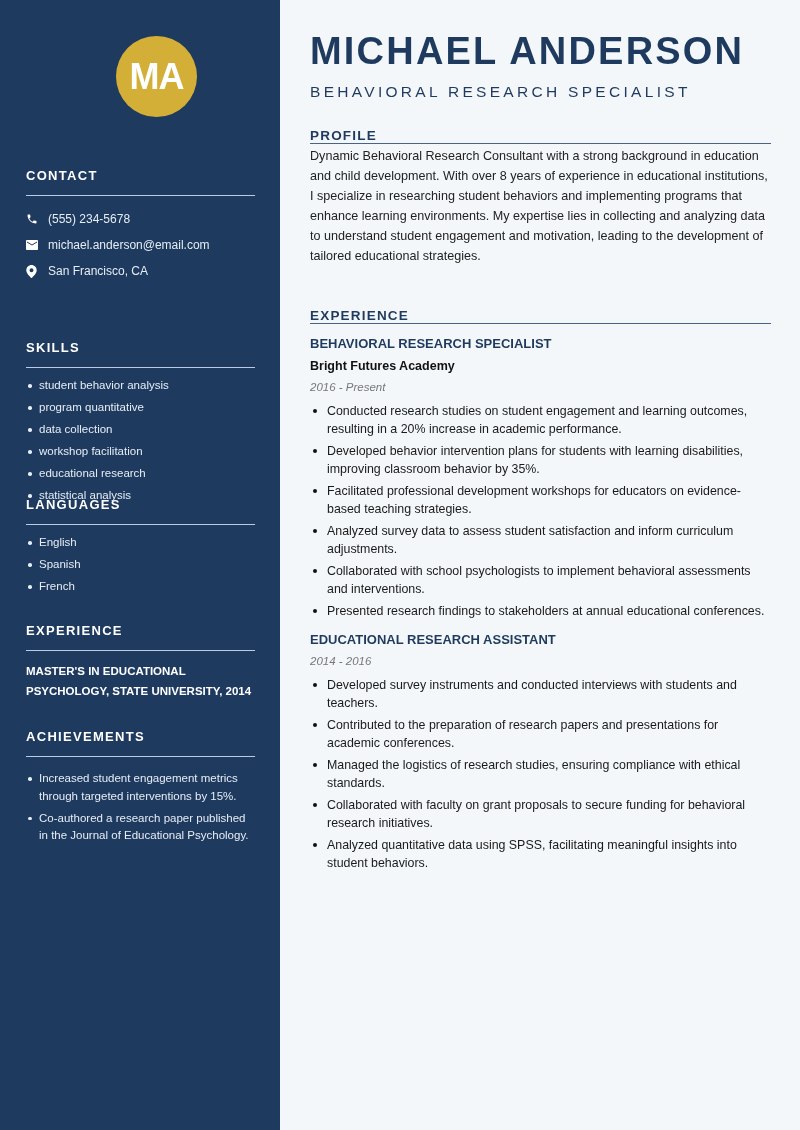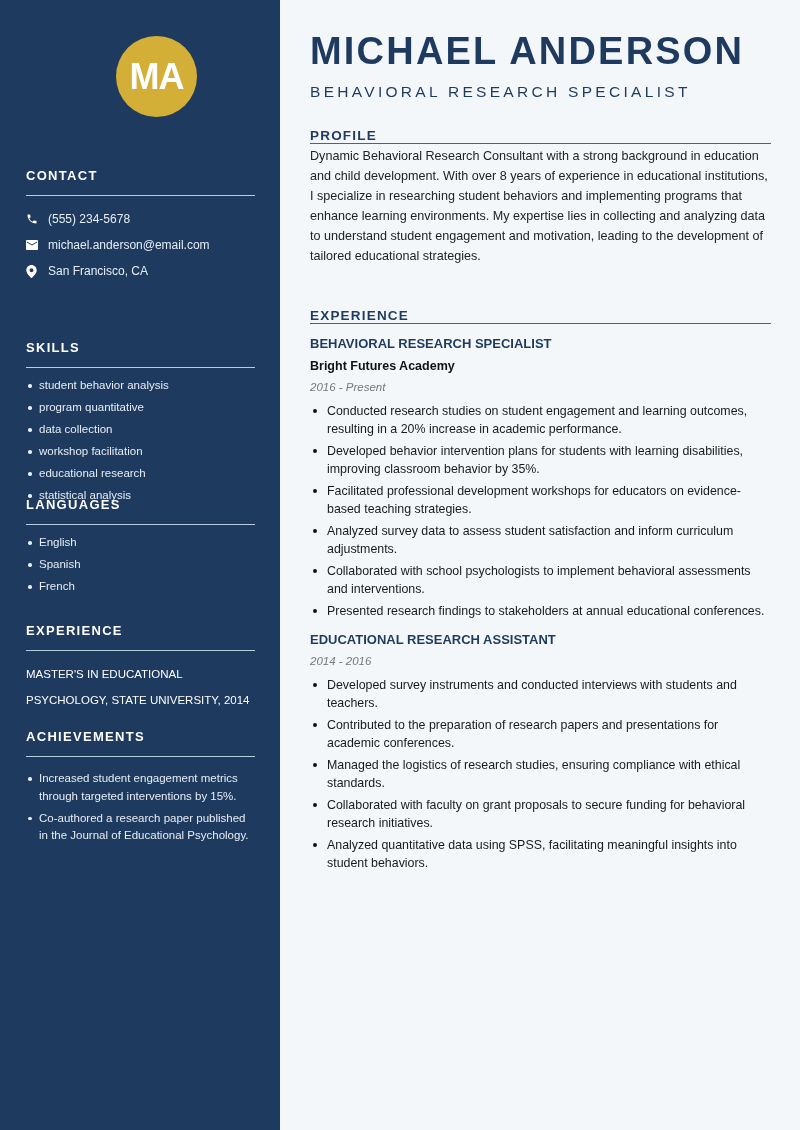--- a/index.html
+++ b/index.html
@@ -13,21 +13,21 @@
   .side-heading { font-size: 13px; font-weight: bold; letter-spacing: 1.3px; color: #ffffff; padding-bottom: 12px; border-bottom: 1.5px solid #b8cce4; }
 
   .contact-list { list-style: none; margin-top: 10px; }
   .contact-item { display: flex; align-items: center; height: 26px; font-size: 12px; color: #e6edf5; }
   .contact-item .ic { width: 22px; display: inline-flex; align-items: center; }
 
   .bullets { list-style: none; margin-top: 9px; }
   .bullets li { position: relative; padding-left: 13px; font-size: 11.5px; color: #e6edf5; line-height: 17.5px; margin-bottom: 4.5px; }
   .bullets li::before { content: ""; position: absolute; left: 2px; top: 7px; width: 3.5px; height: 3.5px; background: #e6edf5; border-radius: 50%; }
 
-  .edu-text { margin-top: 10px; font-size: 11.5px; font-weight: normal; line-height: 26px; color: #ffffff; }
+  .edu-text { margin-top: 10px; font-size: 11.5px; font-weight: bold; line-height: 20px; color: #ffffff; }
 
   .main { position: absolute; left: 310px; top: 0; width: 461px; }
   .name { position: absolute; top: 30px; left: 0; font-size: 38px; font-weight: bold; letter-spacing: 2.2px; color: #1e3a5f; white-space: nowrap; }
   .subtitle { position: absolute; top: 83px; left: 0; font-size: 15.5px; letter-spacing: 3.3px; color: #1e3a5f; white-space: nowrap; }
 
   .m-section { position: absolute; left: 0; width: 461px; }
   .m-heading { font-size: 13.5px; font-weight: bold; letter-spacing: 1.2px; color: #1e3a5f; border-bottom: 1.2px solid #4a6285; }
   .profile-text { margin-top: 2px; font-size: 12.6px; line-height: 20px; color: #222222; }
 
   .job-title { font-size: 13px; font-weight: bold; color: #1e3a5f; margin-top: 12px; }

